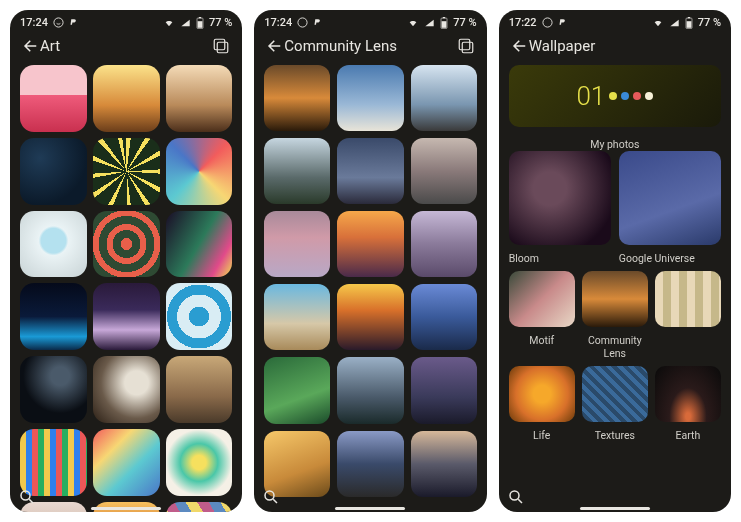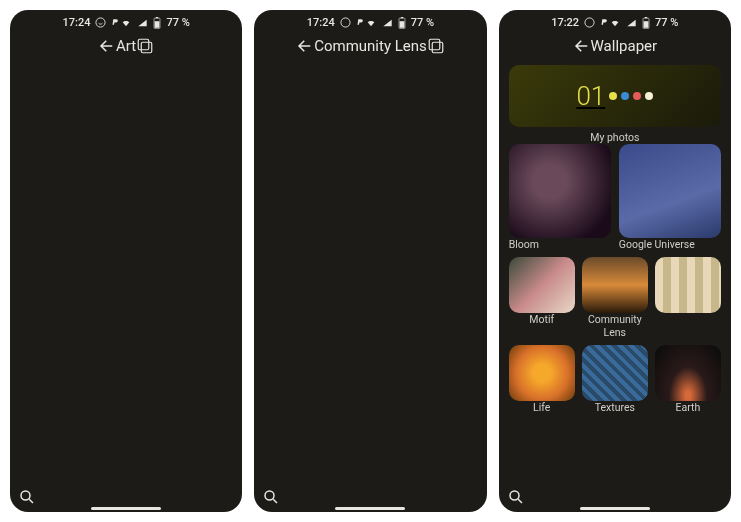--- a/index.html
+++ b/index.html
@@ -1,30 +1,30 @@
 <!DOCTYPE html>
 <html><head>
 <meta charset="utf-8">
 <style>
 body{margin:0;background:#fff;font-family:-apple-system,BlinkMacSystemFont,"Segoe UI",Roboto,Arial,sans-serif;}
 .wrap{display:flex;gap:12px;padding:10px;width:741px;box-sizing:border-box;}
-.phone{flex:1;background:#1c1b18;border-radius:18px;overflow:hidden;position:relative;height:502px;display:flex;flex-direction:column;align-items:center;}
+.phone{flex:1;background:#1c1b18;border-radius:18px;overflow:hidden;position:relative;height:502px;display:flex;flex-direction:column;}
 .status{display:flex;justify-content:space-between;align-items:center;padding:6px 10px 2px 10px;color:#e8e6e1;font-size:11px;font-weight:500;}
 .status .l,.status .r{display:flex;align-items:center;gap:5px;}
 .hdr{display:flex;align-items:center;padding:6px 12px 10px 12px;color:#e8e6e1;}
 .hdr .title{font-size:15px;font-weight:400;}
 .hdr .sp{flex:1;}
 .grid{flex:1;overflow:hidden;padding:0 10px;display:grid;grid-template-columns:repeat(3,1fr);gap:6px;align-content:start;}
 .tile{aspect-ratio:1/1;border-radius:14px;background:#333;}
 .grid.lg{grid-template-columns:repeat(3,1fr);gap:7px;}
 .lg .tile{border-radius:12px;}
 .zoom{position:absolute;left:8px;bottom:6px;color:#e8e6e1;}
 .nav{position:absolute;bottom:2px;left:50%;transform:translateX(-50%);width:70px;height:3px;background:#e8e6e1;border-radius:2px;}
 .wide{width:100%;height:62px;margin:0 10px 4px 10px;border-radius:10px;background:#2b2a24;box-sizing:border-box;width:calc(100% - 20px);}
-.cap{color:#d0cec8;font-size:10.5px;text-align:center;margin-top:0;}
+.cap{color:#d0cec8;font-size:10.5px;text-align:center;margin-top:7px;}
 .row2{display:grid;grid-template-columns:1fr 1fr;gap:8px;padding:0 10px;}
 .big{height:94px;border-radius:10px;}
 .row3{display:grid;grid-template-columns:repeat(3,1fr);gap:7px;padding:6px 10px 0 10px;}
 .sm{height:56px;border-radius:10px;}
 .cell{display:flex;flex-direction:column;}
 svg{display:block;}
 
 .s1-1{background:linear-gradient(180deg,#f7c5cc 0%,#f7c5cc 45%,#ef5b7b 45%,#c9304f 100%);}
 .s1-2{background:linear-gradient(180deg,#fbe28a 0%,#d78a3a 60%,#6a3d1a 100%);}
 .s1-3{background:linear-gradient(180deg,#f4dbb7 0%,#b98a5a 60%,#4b2e1a 100%);}
@@ -59,21 +59,21 @@
 .s2-10{background:linear-gradient(180deg,#6ab8e0 0%,#d6c8a8 60%,#a88a5a 100%);}
 .s2-11{background:linear-gradient(180deg,#f6c84a 0%,#d8702a 40%,#2a1a2a 100%);}
 .s2-12{background:linear-gradient(180deg,#6a8ad6 0%,#3a5a9a 50%,#1a2a4a 100%);}
 .s2-13{background:linear-gradient(160deg,#2a6a3a 0%,#5aa85a 60%,#1a4a2a 100%);}
 .s2-14{background:linear-gradient(180deg,#9ab0c6 0%,#4a5a6a 60%,#1a2a2a 100%);}
 .s2-15{background:linear-gradient(180deg,#6a5a8a 0%,#3a3a5a 60%,#1a1a2a 100%);}
 .s2-16{background:linear-gradient(160deg,#f6c86a 0%,#c88a3a 60%,#6a4a1a 100%);}
 .s2-17{background:linear-gradient(180deg,#8a9ac6 0%,#3a4a6a 50%,#2a2a2a 100%);}
 .s2-18{background:linear-gradient(180deg,#d6b89a 0%,#5a5a6a 50%,#1a1a2a 100%);}
 
-.myp{background:linear-gradient(135deg,#3a3a0a 0%,#1a1a0a 100%);display:flex;align-items:center;justify-content:center;gap:4px;text-decoration:underline;}
+.myp{background:linear-gradient(135deg,#3a3a0a 0%,#1a1a0a 100%);display:flex;align-items:center;justify-content:center;gap:4px;}
 .myp .d{width:8px;height:8px;border-radius:50%;}
 .bloom{background:radial-gradient(circle at 40% 40%,#6a4a5a 20%,#1a0a1a 80%);}
 .living{background:linear-gradient(160deg,#3a4a8a 0%,#5a6aa8 60%,#2a3a6a 100%);}
 .motif{background:linear-gradient(135deg,#3a4a3a 0%,#c88a8a 50%,#e8d8c6 100%);}
 .comm{background:linear-gradient(180deg,#6a4a2a 0%,#d88a3a 50%,#2a1a0a 100%);}
 .cur{background:repeating-linear-gradient(90deg,#e8d8b8 0 8px,#c6b88a 8px 16px);}
 .fun{background:linear-gradient(135deg,#6ac8b8 0%,#d89ab8 50%,#f6e8c6 100%);}
 .goog{background:linear-gradient(180deg,#8ac88a 0%,#a8d89a 60%,#5a8a5a 100%);}
 .land{background:radial-gradient(circle at 50% 55%,#d86a3a 20%,#b85a2a 40%,#6aa8d6 80%);}
 .tex{background:repeating-linear-gradient(45deg,#3a6a9a 0 4px,#2a4a6a 4px 8px);}

